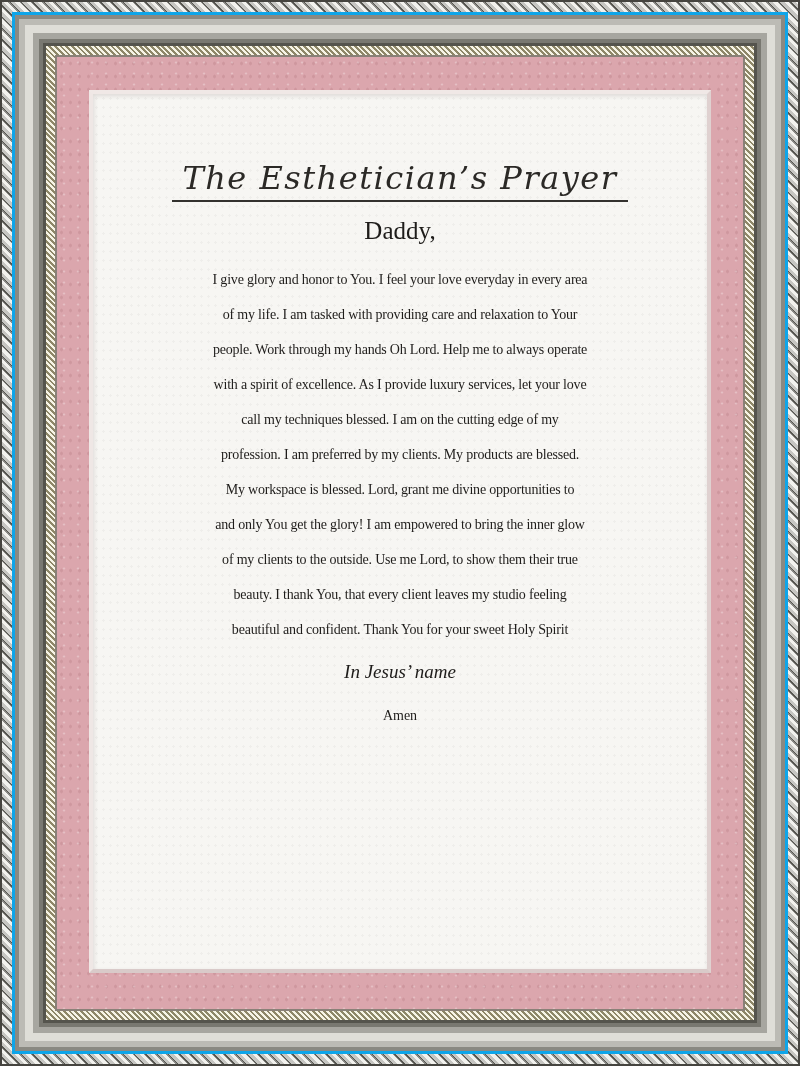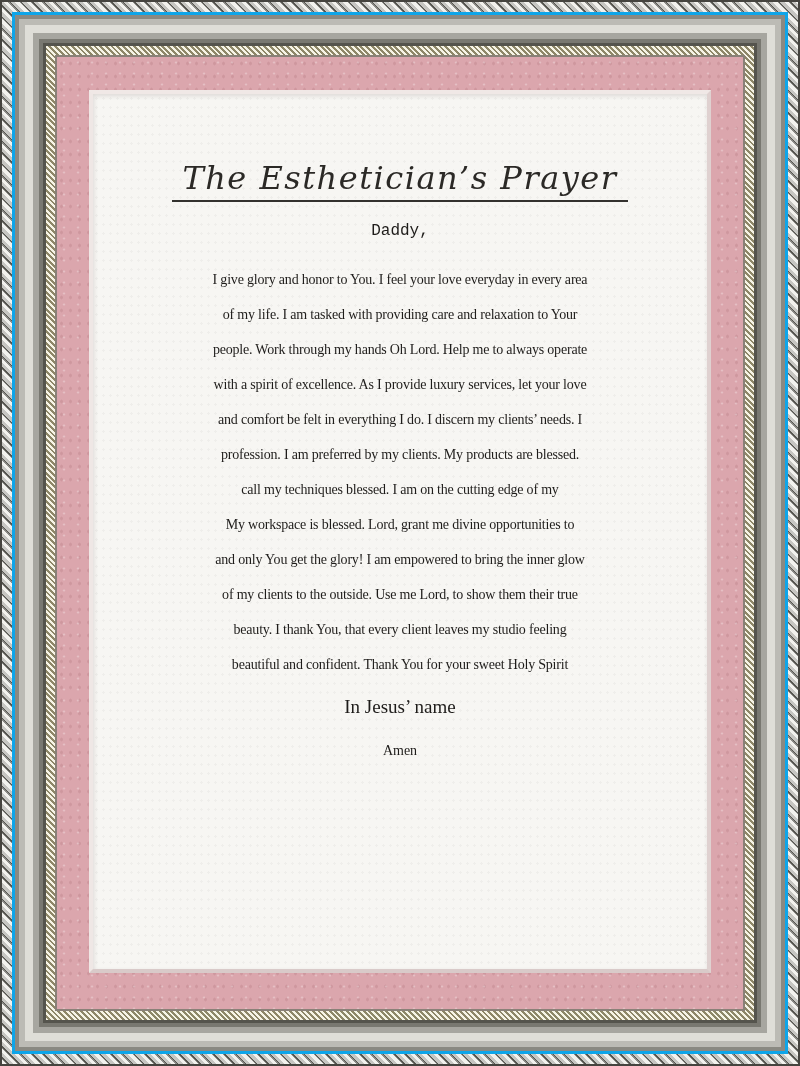--- a/index.html
+++ b/index.html
@@ -86,34 +86,33 @@
     color: #2b2926;
   }
   .title span {
     border-bottom: 2px solid #33312e;
     padding: 0 10px 3px 10px;
     letter-spacing: 1.5px;
   }
 
   .salutation {
     margin-top: 18px;
-    font-size: 16px;
+    font-size: 25px;
     line-height: 26px;
-    font-family: Liberation Mono, monospace;
   }
 
   .body-text { margin-top: 18px; }
   .body-text .line {
     font-size: 14px;
     line-height: 35px;
     letter-spacing: -0.2px;
     white-space: nowrap;
   }
 
-  .closing-1 { margin-top: 7px; font-size: 19px; line-height: 35px; }
+  .closing-1 { margin-top: 7px; font-size: 19px; line-height: 35px; font-style: italic; }
   .closing-2 { margin-top: 9px; font-size: 14px; line-height: 35px; }
 </style>
 </head>
 <body>
 
 <div class="art frame-edge">
   <div class="band rope">
     <div class="band s1">
       <div class="band s2">
         <div class="band s3">
@@ -131,23 +130,22 @@
                               <span>The Esthetician’s Prayer</span>
                             </div>
 
                             <div class="salutation">Daddy,</div>
 
                             <div class="body-text">
                               <div class="line">I give glory and honor to You. I feel your love everyday in every area</div>
                               <div class="line">of my life. I am tasked with providing care and relaxation to Your</div>
                               <div class="line">people. Work through my hands Oh Lord. Help me to always operate</div>
                               <div class="line">with a spirit of excellence. As I provide luxury services, let your love</div>
-                              <div class="line">and comfort be felt in everything I do. I discern my clients’ needs. I</div>
+                              <div class="line">call my techniques blessed. I am on the cutting edge of my</div>
                               <div class="line">profession. I am preferred by my clients. My products are blessed.</div>
-                              <div class="line">call my techniques blessed. I am on the cutting edge of my</div>
                               <div class="line">My workspace is blessed. Lord, grant me divine opportunities to</div>
                               <div class="line">and only You get the glory! I am empowered to bring the inner glow</div>
                               <div class="line">of my clients to the outside. Use me Lord, to show them their true</div>
                               <div class="line">beauty. I thank You, that every client leaves my studio feeling</div>
                               <div class="line">beautiful and confident. Thank You for your sweet Holy Spirit</div>
                             </div>
 
                             <div class="closing-1">In Jesus’ name</div>
                             <div class="closing-2">Amen</div>
 

